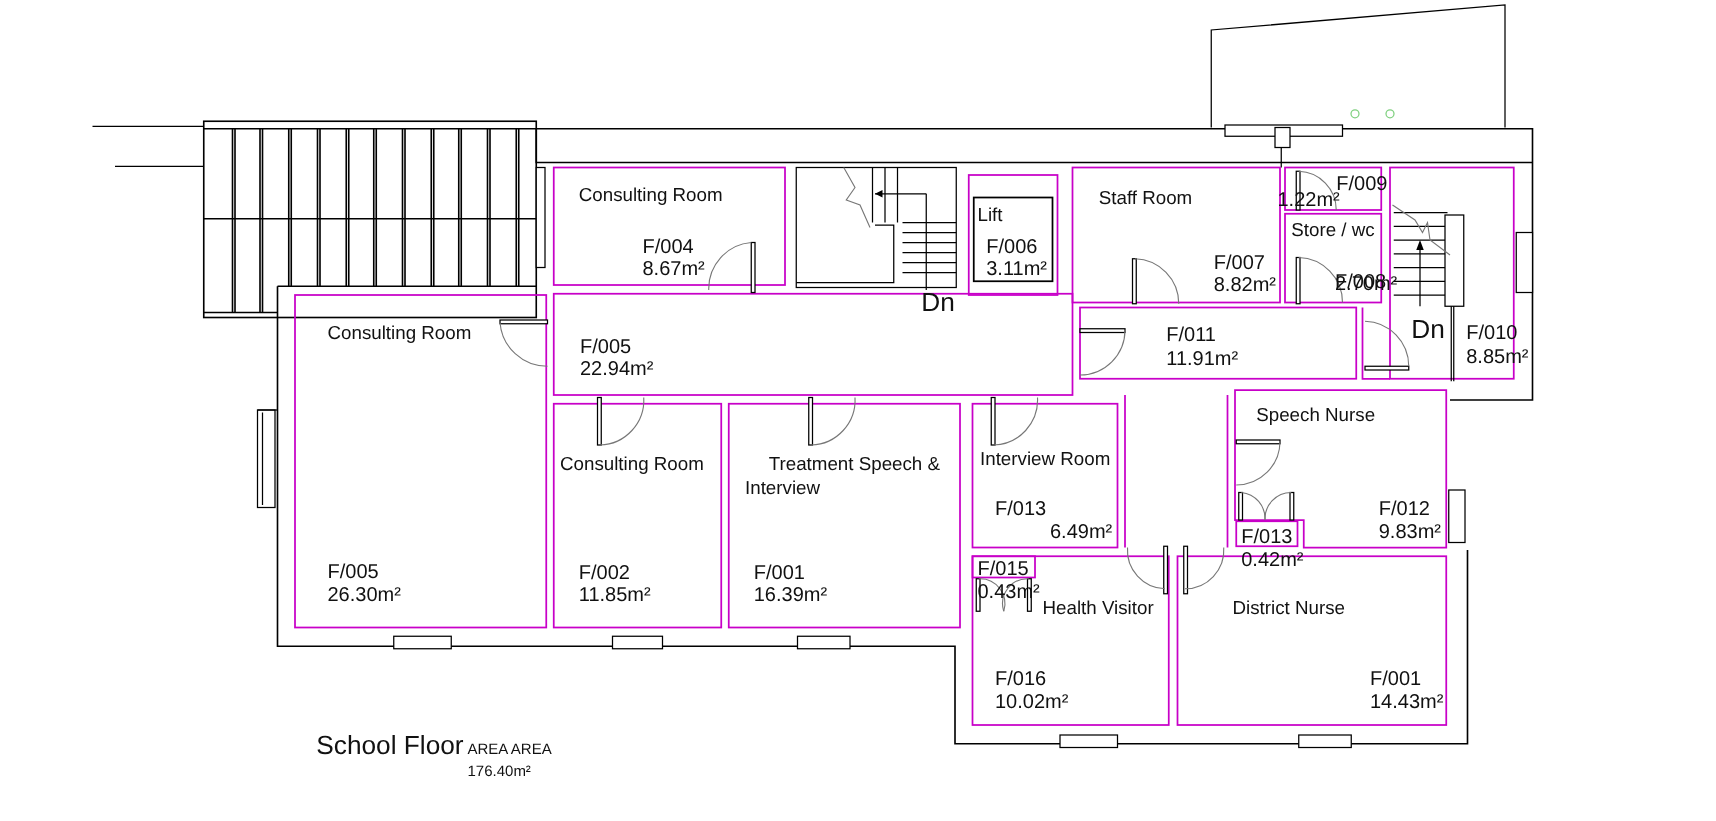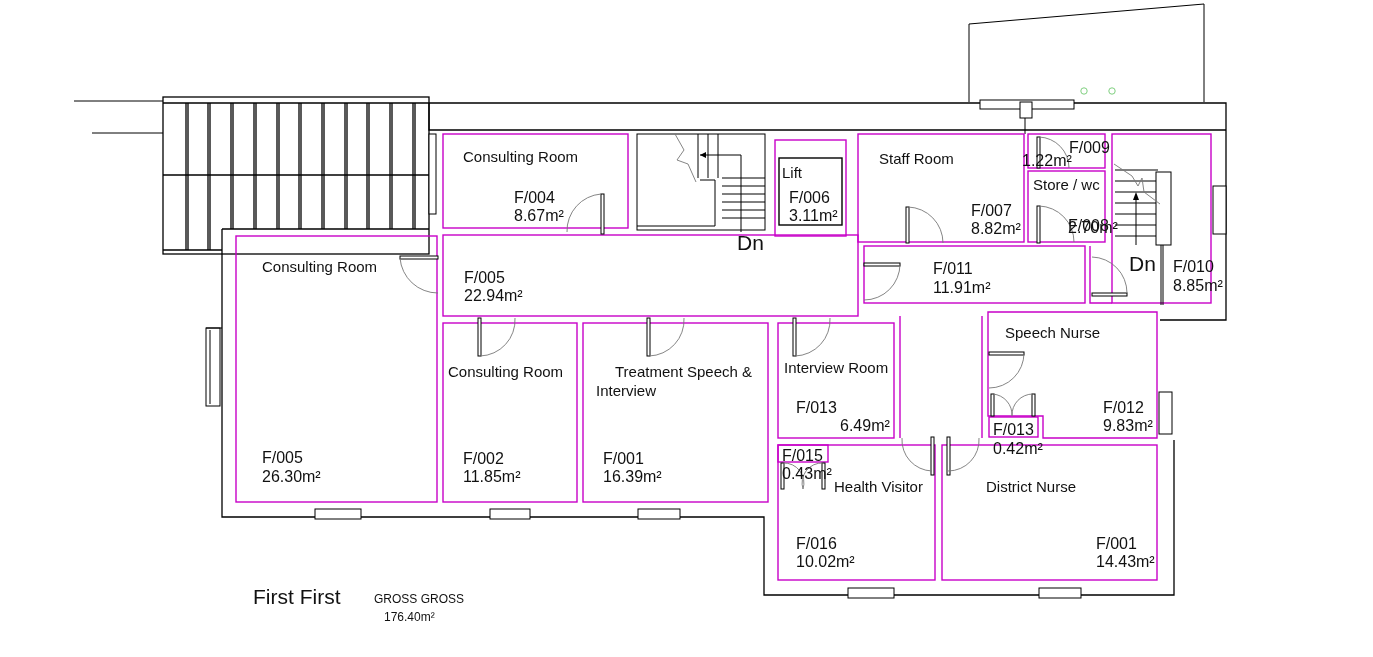--- a/index.html
+++ b/index.html
@@ -256,15 +256,15 @@
 <div class="lbl rid" style="left:782px;top:464px">0.43m²</div>
 
 <div class="lbl rname" style="left:834px;top:478px">Health Visitor</div>
 <div class="lbl rid" style="left:796px;top:534px">F/016</div>
 <div class="lbl rid" style="left:796px;top:552px">10.02m²</div>
 
 <div class="lbl rname" style="left:986px;top:478px">District Nurse</div>
 <div class="lbl rid" style="left:1096px;top:534px">F/001</div>
 <div class="lbl rid" style="left:1096px;top:552px">14.43m²</div>
 
-<div class="lbl title" style="left:253px;top:584px">First First</div>
-<div class="lbl gross" style="left:374px;top:592px">GROSS GROSS</div>
-<div class="lbl gross" style="left:384px;top:610px">176.40m²</div>
+<div class="lbl title" style="left:253px;top:584px">School Floor</div>
+<div class="lbl gross" style="left:374px;top:592px">AREA AREA</div>
+<div class="lbl gross" style="left:374px;top:610px">176.40m²</div>
 
 </body></html>

